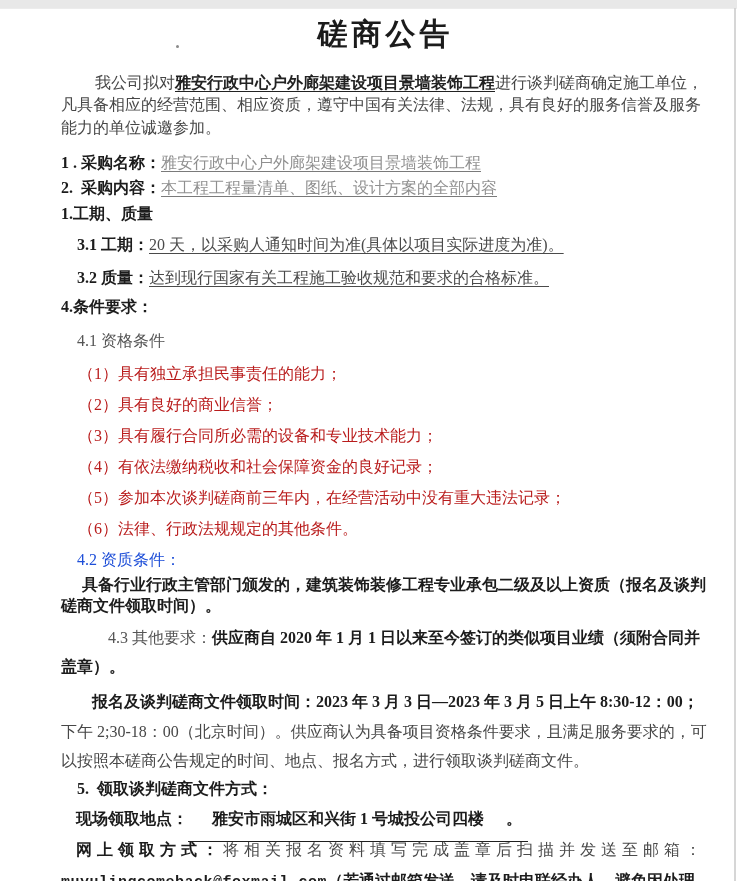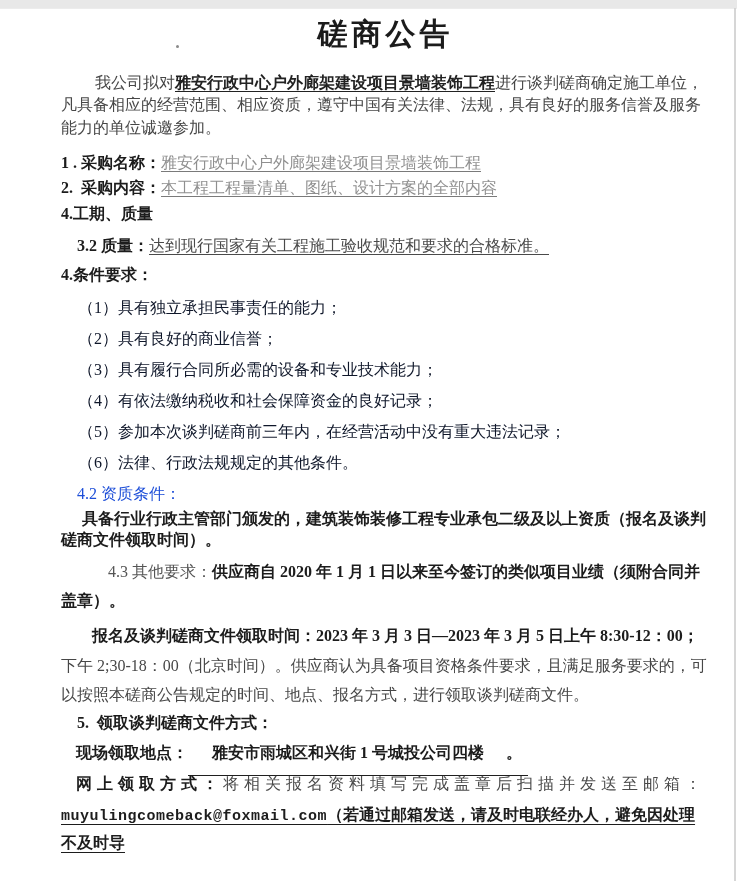--- a/index.html
+++ b/index.html
@@ -33,21 +33,21 @@
 
   .li{line-height:25px;}
   .m-item1{margin-top:11px;}
   .m-item2{margin-top:0;}
   .m-item3{margin-top:1px;}
   .sub{padding-left:16px;line-height:26px;}
   .m-31{margin-top:6px;}
   .m-32{margin-top:7px;}
   .m-4{margin-top:3px;line-height:26px;}
   .m-41{margin-top:8px;color:#555;}
-  .cond{margin-top:5px;padding-left:17px;line-height:26px;color:#0f172a;font-family:Liberation Serif, serif;}
+  .cond{margin-top:5px;padding-left:17px;line-height:26px;color:#b91c1c;font-family:Liberation Serif, serif;}
   .cond.first{margin-top:7px;}
   .m-42{margin-top:5px;color:#1d4ed8;}
   .p42text{margin-top:1px;line-height:21px;text-indent:21px;font-weight:bold;color:#1c1c1c;}
   .p43{margin-top:7px;line-height:29px;text-indent:47px;color:#555;}
   .reg{margin-top:6px;line-height:29.5px;text-indent:31px;color:#474747;}
   .m-5{margin-top:0;}
   .onsite{margin-top:4px;padding-left:15px;line-height:26px;}
   .blank{border-bottom:1.6px solid #1f1f1f;padding:0 6px 14px 24px;font-weight:bold;color:#1c1c1c;}
   .blank .suffix{margin-left:22px;}
   .online{margin-top:5px;padding-left:15px;line-height:26px;letter-spacing:5px;color:#4a4a4a;}
@@ -73,27 +73,29 @@
   <div class="content">
 
     <h1 class="title" data-bind="title">磋商公告</h1>
 
     <p class="intro"><span data-bind="intro.pre">我公司拟对</span><span class="proj" data-bind="intro.project">雅安行政中心户外廊架建设项目景墙装饰工程</span><span data-bind="intro.post">进行谈判磋商确定施工单位，凡具备相应的经营范围、相应资质，遵守中国有关法律、法规，具有良好的服务信誉及服务能力的单位诚邀参加。</span></p>
 
     <p class="li m-item1"><span class="b" data-bind="items.i1_label">1 . 采购名称：</span><span class="u faded" data-bind="items.i1_value">雅安行政中心户外廊架建设项目景墙装饰工程</span></p>
 
     <p class="li m-item2"><span class="b" data-bind="items.i2_label">2.  采购内容：</span><span class="u faded" data-bind="items.i2_value">本工程工程量清单、图纸、设计方案的全部内容</span></p>
 
-    <p class="li m-item3"><span class="b" data-bind="items.i3_label">4.工期、质量</span></p>
+    <p class="li m-item3"><span class="b" data-bind="items.i3_label">1.工期、质量</span></p>
 
+    <p class="sub m-31"><span class="b" data-bind="items.i31_label">3.1 工期：</span><span class="u val" data-bind="items.i31_value">20 天，以采购人通知时间为准(具体以项目实际进度为准)。</span></p>
 
     <p class="sub m-32"><span class="b" data-bind="items.i32_label">3.2 质量：</span><span class="u val" data-bind="items.i32_value">达到现行国家有关工程施工验收规范和要求的合格标准。</span></p>
 
     <p class="li m-4"><span class="b" data-bind="items.i4_label">4.条件要求：</span></p>
 
+    <p class="sub m-41"><span data-bind="items.i41_label">4.1 资格条件</span></p>
 
     <p class="cond first" data-bind="items.qualifications.0">（1）具有独立承担民事责任的能力；</p>
     <p class="cond" data-bind="items.qualifications.1">（2）具有良好的商业信誉；</p>
     <p class="cond" data-bind="items.qualifications.2">（3）具有履行合同所必需的设备和专业技术能力；</p>
     <p class="cond" data-bind="items.qualifications.3">（4）有依法缴纳税收和社会保障资金的良好记录；</p>
     <p class="cond" data-bind="items.qualifications.4">（5）参加本次谈判磋商前三年内，在经营活动中没有重大违法记录；</p>
     <p class="cond" data-bind="items.qualifications.5">（6）法律、行政法规规定的其他条件。</p>
 
     <p class="sub m-42"><span data-bind="items.i42_label">4.2 资质条件：</span></p>
 

